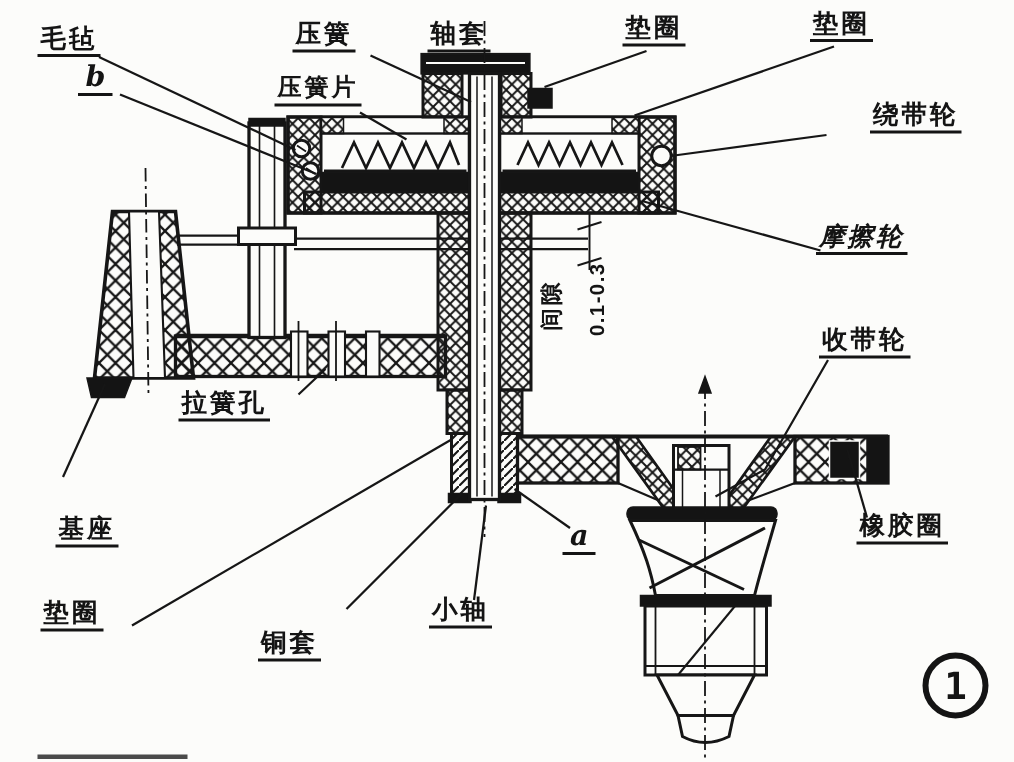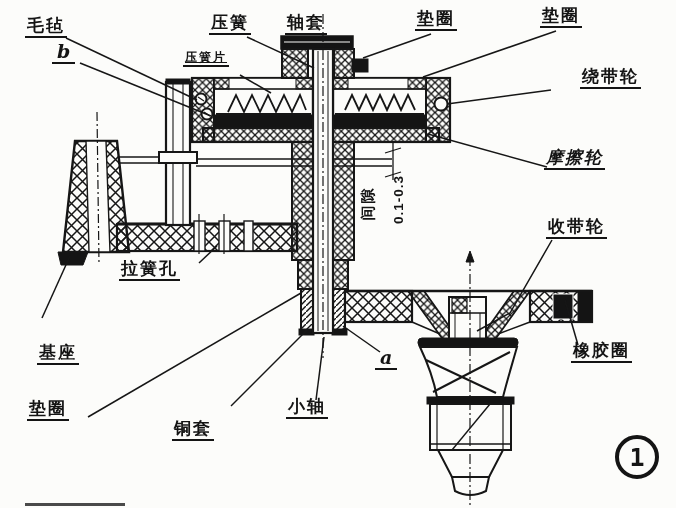--- a/index.html
+++ b/index.html
@@ -9,21 +9,21 @@
     font-family:"Liberation Sans","DejaVu Sans",sans-serif;
     color:#141414;
   }
   .stage svg{position:absolute;left:0;top:0;}
   .callout{
     position:absolute;z-index:2;
     font-size:17px;font-weight:bold;letter-spacing:2px;line-height:1.05;
     color:#141414;border-bottom:2.5px solid #141414;padding:0 2px 1px 2px;
     white-space:nowrap;
   }
-  .callout.small{font-size:12px;text-decoration:underline;}
+  .callout.small{font-size:16px;}
   .ref-letter{
     position:absolute;z-index:2;font-size:19px;font-weight:bold;font-style:italic;
     font-family:"DejaVu Serif","Liberation Serif",serif;
     border-bottom:2.5px solid #141414;padding:0 5px 0 5px;color:#141414;
   }
   .gap-note{position:absolute;z-index:2;color:#141414;font-weight:bold;}
   .gap-note span{position:absolute;transform:rotate(-90deg);transform-origin:center;white-space:nowrap;}
   .gap-hanzi{left:-14px;top:36px;font-size:15px;letter-spacing:2px;width:60px;text-align:center;}
   .gap-val{left:14px;top:34px;font-size:13.5px;letter-spacing:1px;width:64px;text-align:center;}
   .fig-badge{
@@ -197,21 +197,21 @@
       <line x1="231" y1="406" x2="308" y2="329"></line>
       <line x1="316" y1="400" x2="324" y2="337"></line>
       <line x1="380" y1="352" x2="343" y2="326"></line>
     </g>
 
     <rect x="25" y="503" width="100" height="3" fill="#2a2a2a" opacity="0.85"></rect>
   </svg>
 
   <div class="callout" style="left:25px;top:17px;">毛毡</div>
   <div class="ref-letter" style="left:52px;top:40px;">b</div>
-  <div class="callout" style="left:209px;top:14px;">压簧</div>
+  <div class="callout" style="left:195px;top:14px;">压簧</div>
   <div class="callout small" style="left:183px;top:51px;">压簧片</div>
   <div class="callout" style="left:285px;top:14px;">轴套</div>
   <div class="callout" style="left:415px;top:10px;">垫圈</div>
   <div class="callout" style="left:540px;top:7px;">垫圈</div>
   <div class="callout" style="left:580px;top:68px;">绕带轮</div>
   <div class="callout" style="left:544px;top:149px;font-style:italic;">摩擦轮</div>
   <div class="callout" style="left:546px;top:218px;">收带轮</div>
   <div class="callout" style="left:571px;top:342px;">橡胶圈</div>
   <div class="callout" style="left:37px;top:316px;margin-top:28px;">基座</div>
   <div class="callout" style="left:119px;top:260px;">拉簧孔</div>

